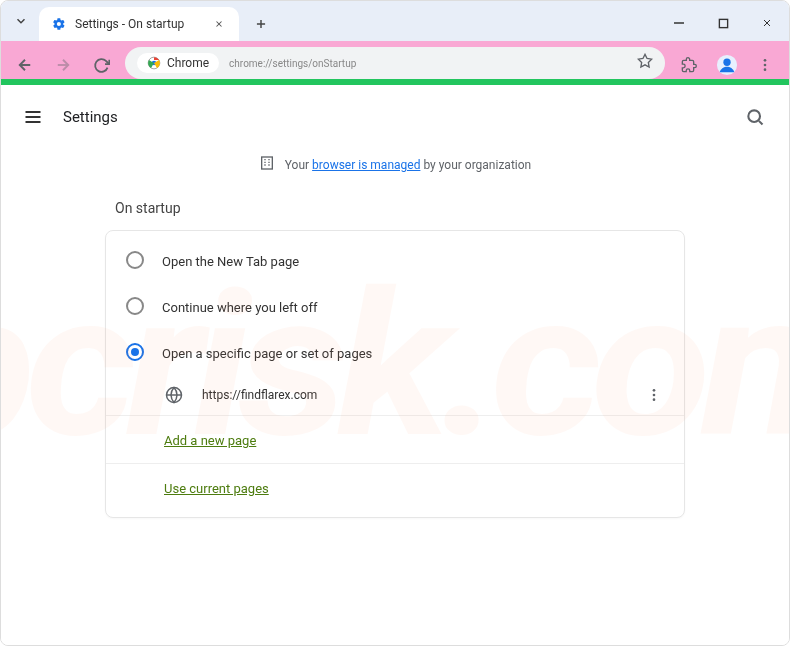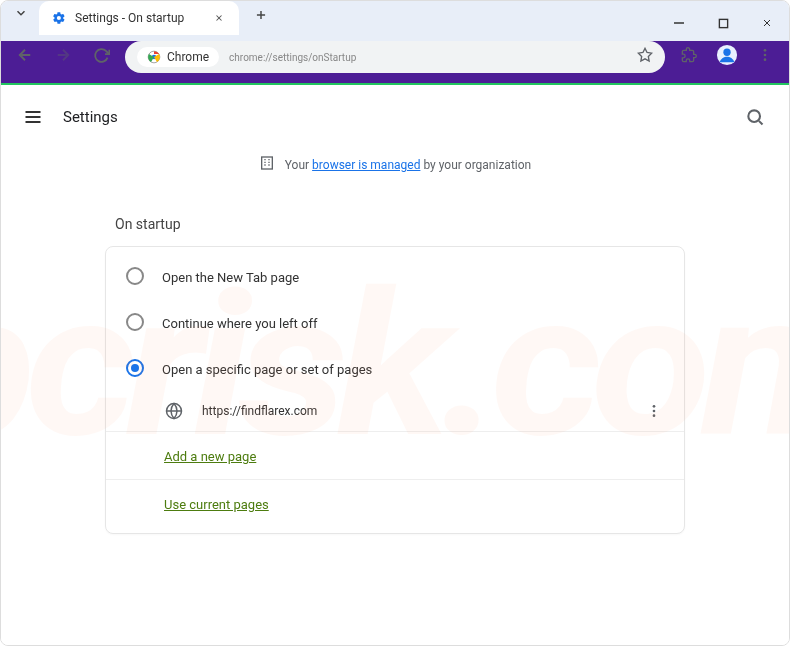--- a/index.html
+++ b/index.html
@@ -1,42 +1,42 @@
 <!DOCTYPE html>
 <html><head>
 <meta charset="utf-8">
 <style>
 *{margin:0;padding:0;box-sizing:border-box;font-family:"Segoe UI",Roboto,Arial,sans-serif}
 body{width:790px;height:646px;background:#fff;overflow:hidden;border:1px solid #ddd;border-radius:8px;position:relative}
-.titlebar{height:40px;background:#e8eef8;display:flex;padding:0 8px;position:relative}
+.titlebar{height:40px;background:#e8eef8;display:flex;align-items:flex-end;padding:0 8px;position:relative}
 .tab-dropdown{width:24px;height:24px;display:flex;align-items:center;justify-content:center;margin-bottom:8px;margin-right:6px;cursor:pointer}
 .tab{background:#fff;height:34px;border-radius:10px 10px 0 0;display:flex;align-items:center;padding:0 12px;min-width:200px;gap:8px;cursor:pointer}
 .tab-icon{width:16px;height:16px;display:flex;align-items:center;justify-content:center}
 .tab-title{font-size:12px;color:#333;flex:1}
 .tab-close{width:16px;height:16px;display:flex;align-items:center;justify-content:center;cursor:pointer}
 .newtab{width:28px;height:28px;display:flex;align-items:center;justify-content:center;margin-left:8px;margin-bottom:3px;cursor:pointer}
 .win-controls{position:absolute;right:8px;top:8px;display:flex;gap:16px}
 .win-btn{width:28px;height:28px;display:flex;align-items:center;justify-content:center;cursor:pointer}
-.toolbar{height:44px;background:#4c1d95;display:flex;align-items:flex-start;padding:0 10px;gap:10px;border-bottom:2px solid #22c55e}
+.toolbar{height:44px;background:#f9a8d4;display:flex;align-items:flex-end;padding:0 10px;gap:10px;border-bottom:6px solid #22c55e}
 .nav-btn{width:28px;height:28px;display:flex;align-items:center;justify-content:center;cursor:pointer;color:#5f6368}
 .omnibox{flex:1;height:32px;background:#f1f3f4;border-radius:16px;display:flex;align-items:center;padding:0 12px;gap:10px}
 .chrome-chip{display:flex;align-items:center;gap:6px;background:#fff;border-radius:12px;padding:3px 10px;font-size:12px;color:#333}
 .url{font-size:10px;color:#888;flex:1}
 .tb-icon{width:28px;height:28px;display:flex;align-items:center;justify-content:center;cursor:pointer;color:#5f6368}
 .profile{width:24px;height:24px;border-radius:50%;display:flex;align-items:center;justify-content:center}
 .content{height:calc(100% - 84px);background:#fff;position:relative}
 .watermark{position:absolute;inset:0;display:flex;align-items:center;justify-content:center;pointer-events:none;overflow:hidden}
 .watermark span{font-size:200px;font-weight:700;font-style:italic;color:rgba(255,140,90,0.06);transform:scaleX(1.1);white-space:nowrap;letter-spacing:-10px}
 .header{display:flex;align-items:center;padding:18px 20px;gap:18px}
 .hamburger{width:24px;height:24px;display:flex;align-items:center;justify-content:center;cursor:pointer}
 .header h1{font-size:15px;font-weight:400;color:#202124;flex:1}
 .search-btn{width:28px;height:28px;display:flex;align-items:center;justify-content:center;cursor:pointer;color:#5f6368}
 .managed{display:flex;align-items:center;justify-content:center;gap:10px;font-size:12px;color:#5f6368;padding:6px 0 14px}
 .managed a{color:#1a73e8;text-decoration:underline;cursor:pointer}
-.section{max-width:600px;margin:16px auto;padding:0 10px}
+.section{max-width:600px;margin:0 auto;padding:0 10px}
 .section-title{font-size:14px;color:#444;padding:12px 10px 14px}
 .card{background:#fff;border:1px solid #e6e6e6;border-radius:8px;padding:6px 0;box-shadow:0 1px 2px rgba(0,0,0,0.03)}
 .radio-row{display:flex;align-items:flex-end;padding:14px 20px;gap:18px;cursor:pointer}
 .radio{width:18px;height:18px;border:2px solid #888;border-radius:50%;display:flex;align-items:center;justify-content:center;flex-shrink:0}
 .radio.selected{border-color:#1a73e8}
 .radio.selected::after{content:"";width:8px;height:8px;background:#1a73e8;border-radius:50%}
 .radio-label{font-size:13px;color:#333}
 .page-row{display:flex;align-items:center;padding:10px 20px 10px 58px;gap:18px}
 .globe{width:20px;height:20px;color:#5f6368;display:flex;align-items:center;justify-content:center;flex-shrink:0}
 .page-text{flex:1;display:flex;flex-direction:row}

